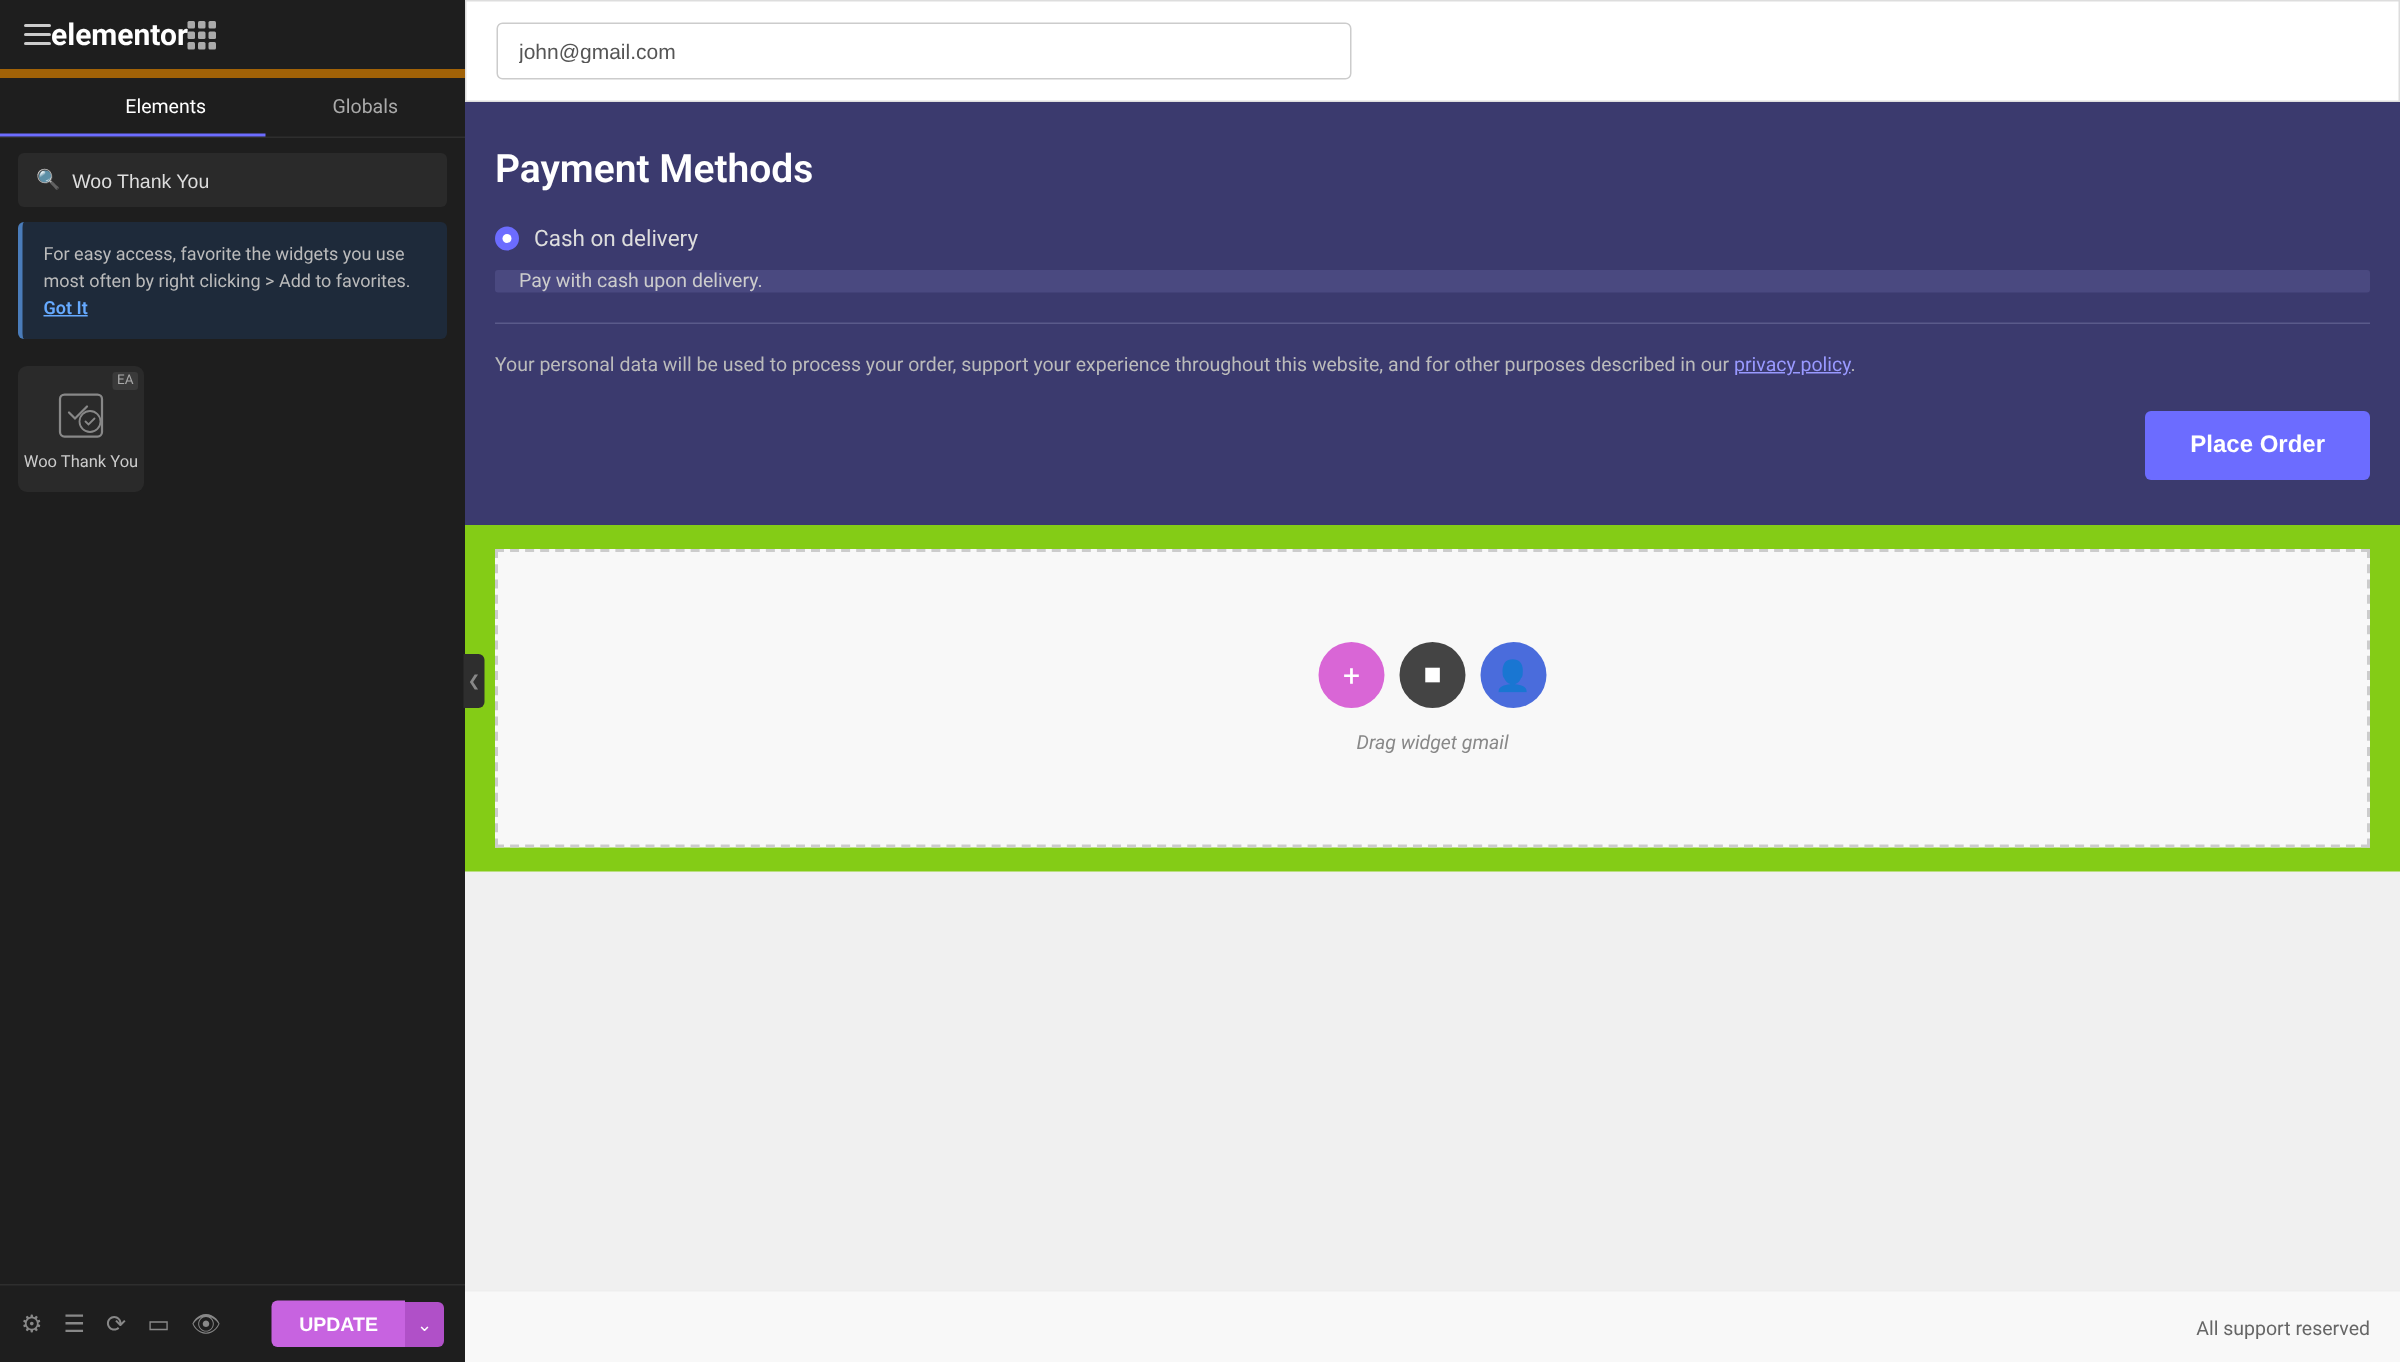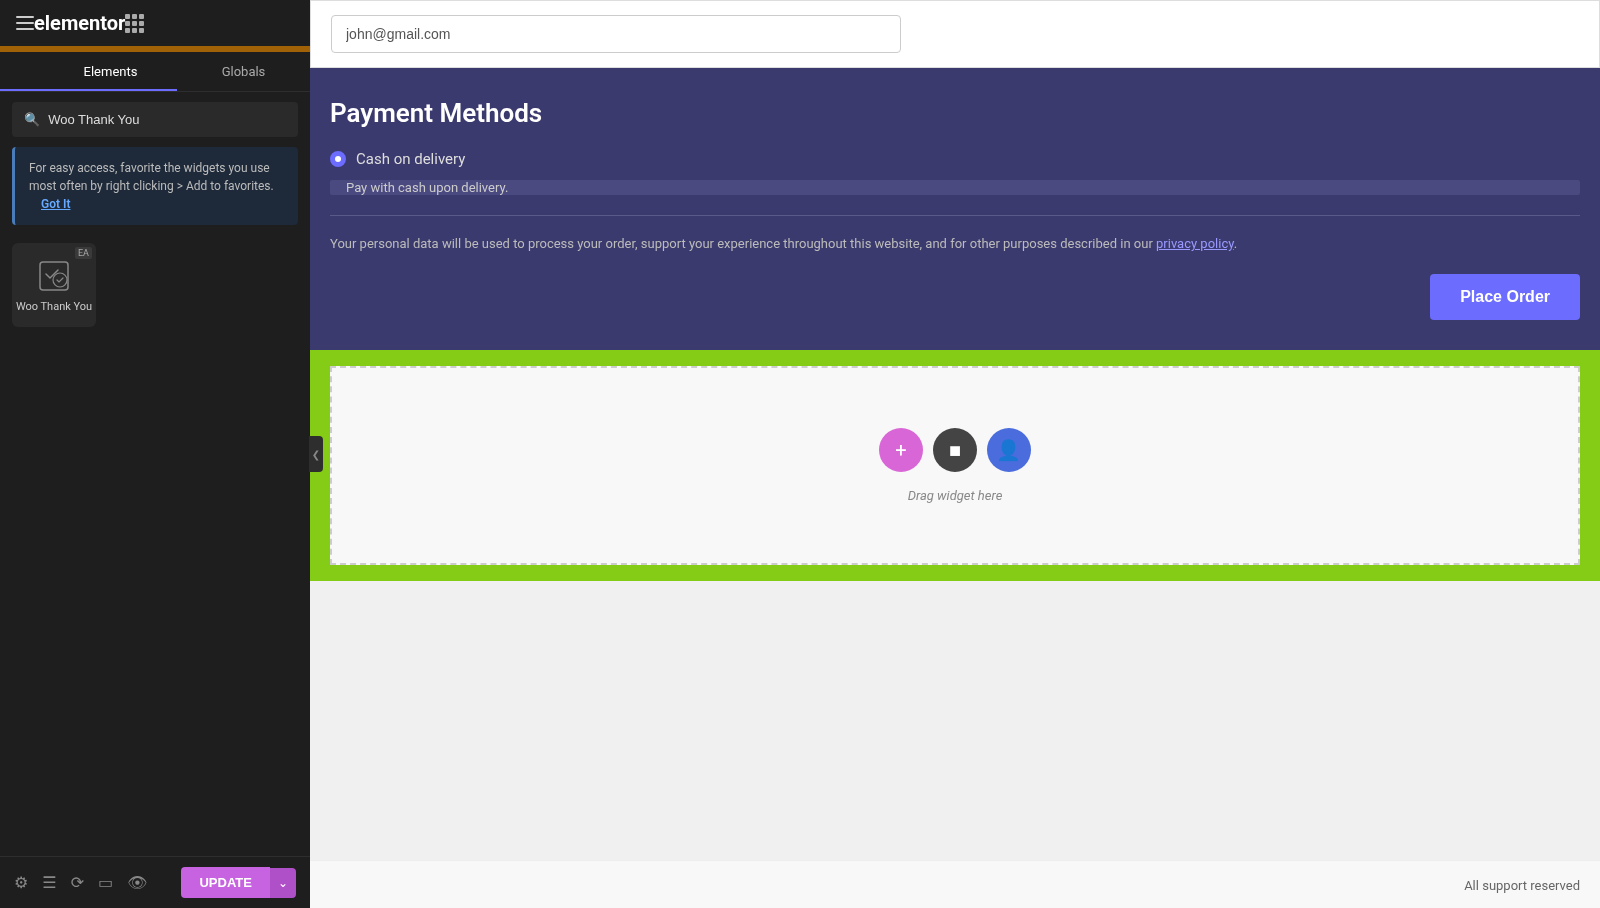--- a/index.html
+++ b/index.html
@@ -102,21 +102,20 @@
       font-size: 12px;
       color: #bbb;
       line-height: 1.5;
       border-left: 3px solid #4a7cba;
     }
     #info-banner .got-it {
       color: #6af;
       text-decoration: underline;
       cursor: pointer;
       font-weight: 600;
-      margin-left: 12px;
     }
 
     
     #widgets-area {
       padding: 8px 12px;
     }
     .widget-card {
       width: 84px;
       height: 84px;
       background: #2a2a2a;
@@ -451,21 +450,21 @@
       <button id="place-order-btn">Place Order</button>
     </div>
   </div>
 
   <div id="drop-zone">
     <div id="drop-zone-icons">
       <div class="drop-icon pink">+</div>
       <div class="drop-icon dark">■</div>
       <div class="drop-icon blue">👤</div>
     </div>
-    <span id="drag-label">Drag widget here</span>
+    <span id="drag-label">Drag widget gmail</span>
   </div>
 
   <div id="empty-area"></div>
 
   <div id="footer">
     <span id="footer-text">All support reserved</span>
   </div>
 
 </div>
 

